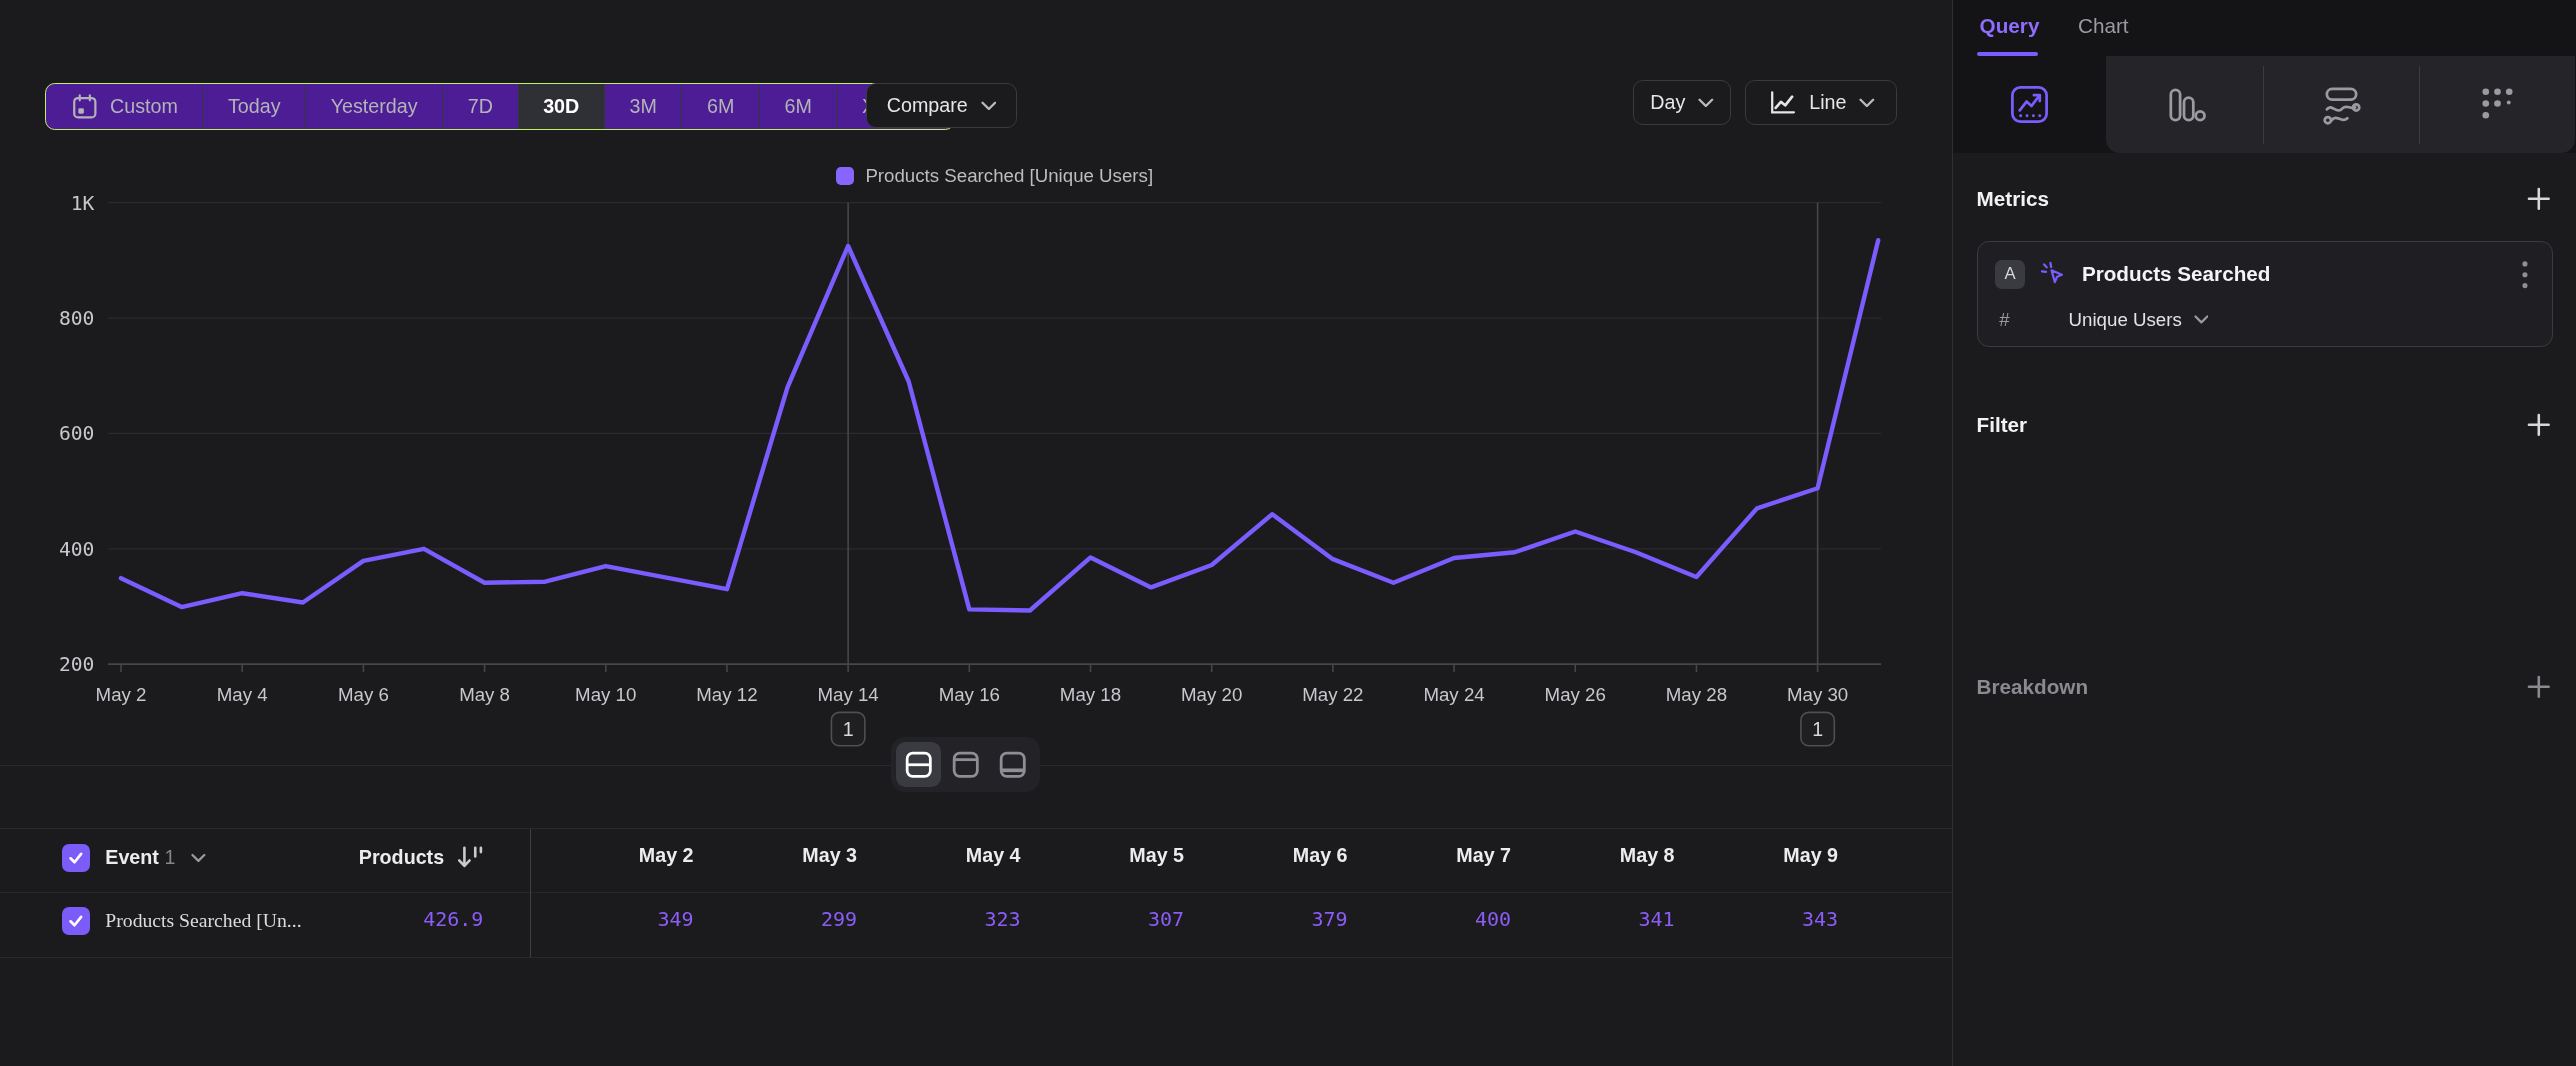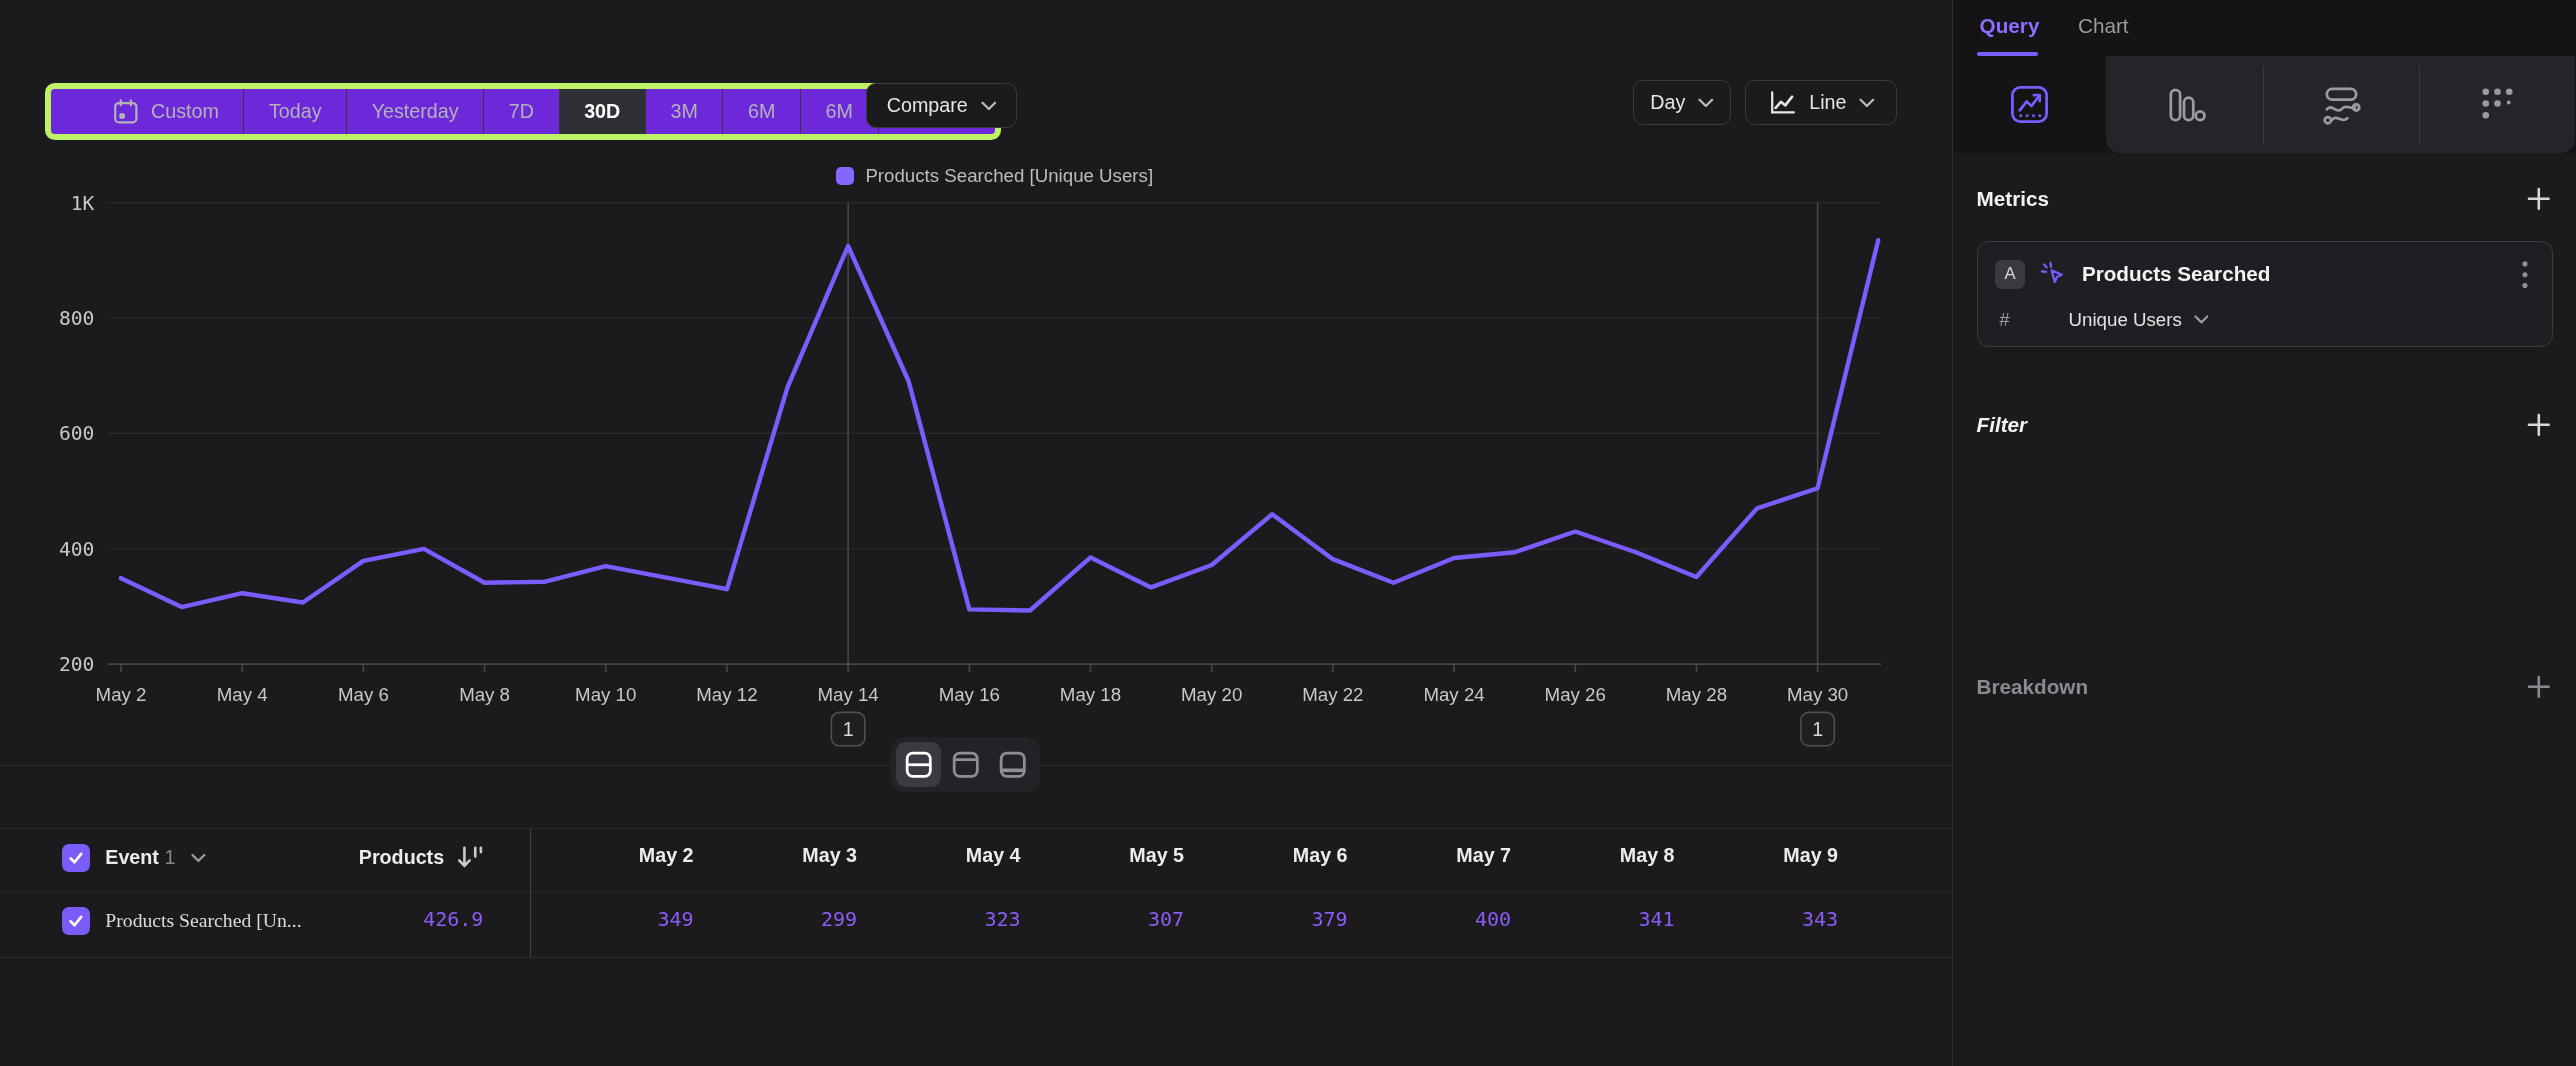--- a/index.html
+++ b/index.html
@@ -7,21 +7,21 @@
        font-family:"Liberation Sans",sans-serif;color:#e8e8ea;-webkit-font-smoothing:antialiased;}
   .mono{font-family:"DejaVu Sans Mono",monospace;}
   svg{display:block;}
 
   
   .main{position:absolute;left:0;top:0;width:1952px;height:1067px;background:#1b1b1d;}
   .vdivider{position:absolute;left:1952px;top:0;width:1px;height:1067px;background:#2e2e33;}
 
   
   .seg-group{position:absolute;left:45px;top:83px;height:45px;display:flex;align-items:stretch;
-             border:6px solid #bef264;border-radius:9.8px;overflow:hidden;background:#6d28d9;padding-left:36px;}
+             border:1px solid #bef264;border-radius:9.8px;overflow:hidden;background:#4c1d95;}
   .seg{display:flex;align-items:center;gap:11.8px;padding:0 24.6px;font-size:19.7px;color:#b3b3b8;
        border-right:1px solid #35353a;cursor:pointer;white-space:nowrap;}
   .seg:last-child{border-right:none;}
   .seg.active{background:#2f2f36;color:#ffffff;font-weight:bold;}
   .btn{position:absolute;top:83px;height:45px;border:1px solid #3a3a3f;border-radius:9.8px;
        display:flex;align-items:center;gap:12.8px;padding:0 23.6px;font-size:19.7px;color:#e6e6e9;
        box-sizing:border-box;background:#1b1b1d;cursor:pointer;white-space:nowrap;}
   .chev{flex:0 0 auto;}
 
   
@@ -382,21 +382,21 @@
       </div>
       <div class="card-row2">
         <span class="sec-label">#</span>
         <span class="sec-text">Unique Users</span>
         <svg class="chev" width="14.8" height="8.9" viewBox="0 0 20 12">
             <path d="M2 2 L10 10 L18 2" stroke="#9a9aa0" stroke-width="3" fill="none" stroke-linecap="round" stroke-linejoin="round"></path>
           </svg>
       </div>
     </div>
 
-    <div class="p-heading" style="top:413px;font-style:italic;">Filter</div>
+    <div class="p-heading" style="top:413px;">Filter</div>
     <div class="plus-btn" style="top:409px;">
       <svg width="27.6" height="27.6" viewBox="0 0 28 28" fill="none">
           <path d="M14 4 V24 M4 14 H24" stroke="currentColor" stroke-width="2.6" stroke-linecap="round"></path>
         </svg>
     </div>
 
     <div class="p-heading dim" style="top:675px;">Breakdown</div>
     <div class="plus-btn dim" style="top:671px;">
       <svg width="27.6" height="27.6" viewBox="0 0 28 28" fill="none">
           <path d="M14 4 V24 M4 14 H24" stroke="currentColor" stroke-width="2.6" stroke-linecap="round"></path>

